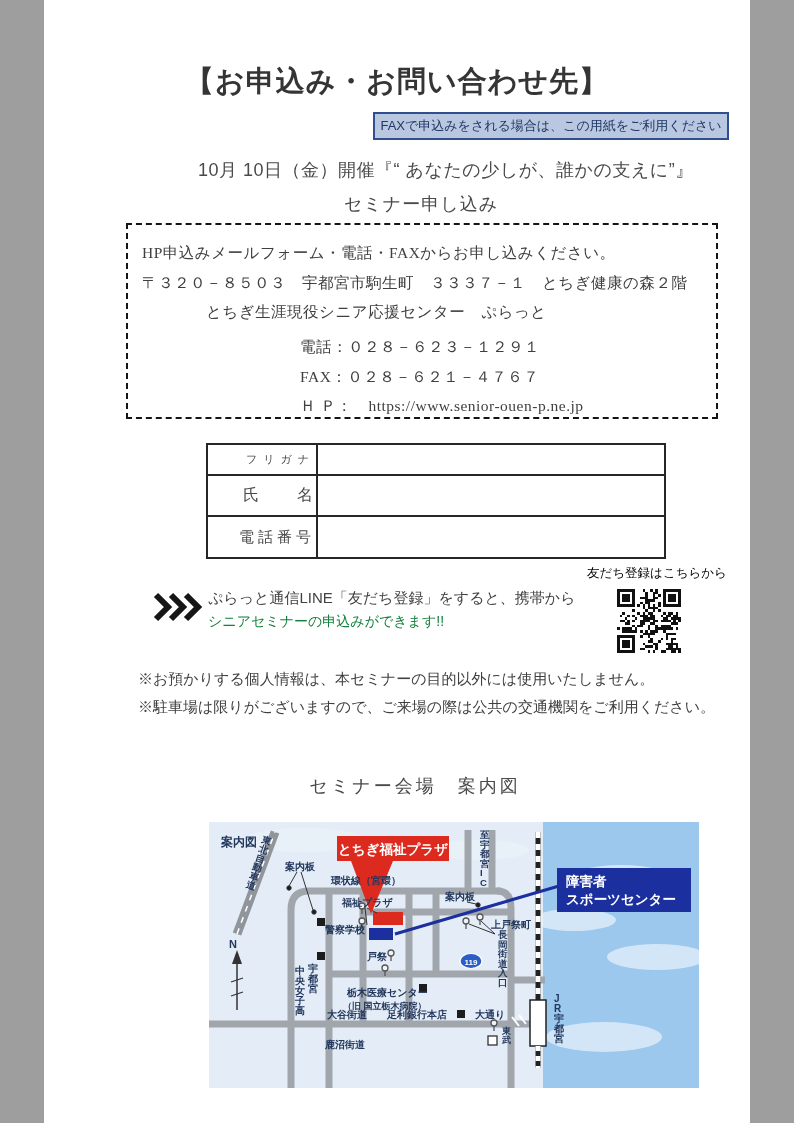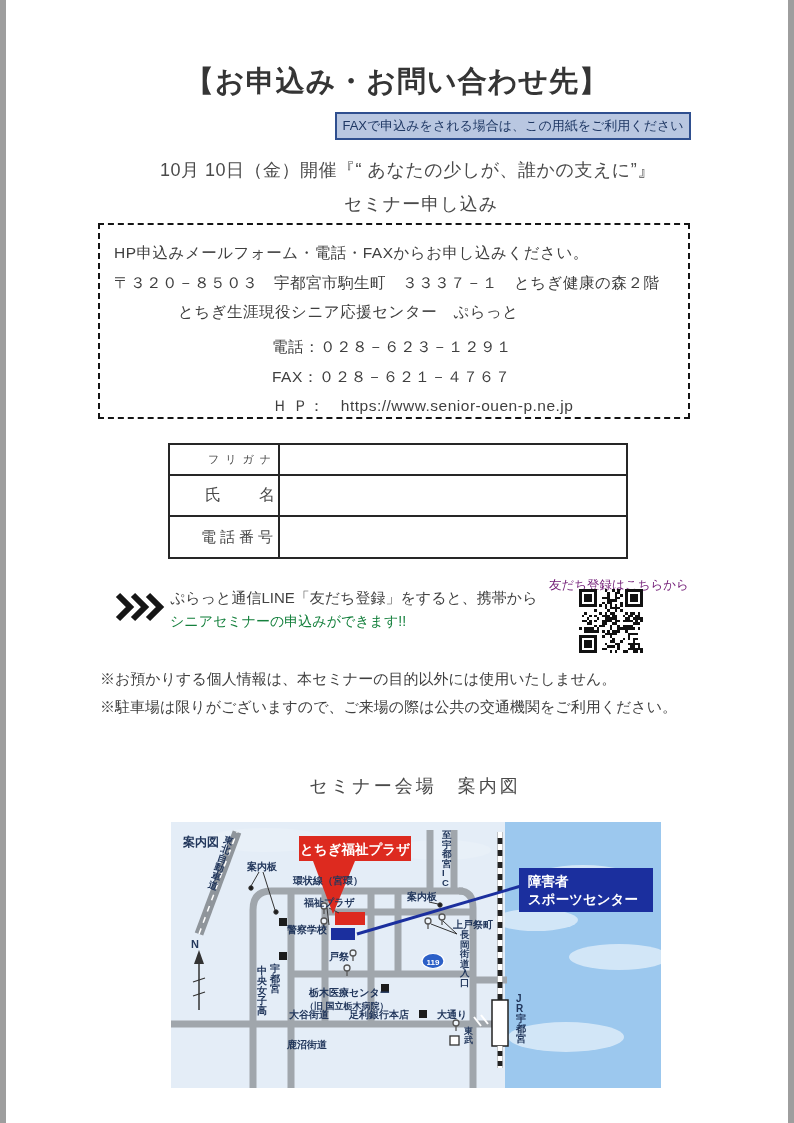--- a/index.html
+++ b/index.html
@@ -1,42 +1,42 @@
 <!DOCTYPE html>
 <html><head>
 <meta charset="utf-8">
 <style>
   html,body{margin:0;padding:0;background:#9e9e9e;}
-  .page{position:relative;width:782px;height:1123px;margin:0 auto;background:#ffffff;
+  .page{position:relative;width:706px;height:1123px;margin:0 auto;background:#ffffff;
         font-family:"Liberation Sans",sans-serif;color:#3d3d3d;overflow:hidden;}
   .abs{position:absolute;}
   .page-title{left:0;right:0;top:62px;text-align:center;font-size:29px;font-weight:700;
               letter-spacing:1px;color:#353535;}
   .fax-box{left:329px;top:112px;width:356px;height:28px;box-sizing:border-box;
            background:#b9c7e1;border:2px solid #2f4f8f;display:flex;align-items:center;
            justify-content:center;font-size:13px;color:#1f3864;}
   .event-line{left:154px;top:158px;font-size:18px;color:#4a4a4a;letter-spacing:.5px;}
   .form-title{left:0;right:0;top:192px;text-align:center;font-size:18px;color:#4a4a4a;letter-spacing:1px;padding-left:48px;}
-  .contact-box{left:92px;top:223px;width:592px;height:196px;box-sizing:border-box;
-               border:2.5px dashed #141414;}
+  .contact-box{left:82px;top:223px;width:592px;height:196px;box-sizing:border-box;
+               border:2.5px dashed #141414;font-family:Liberation Serif, serif;}
   .contact-box .cline{position:absolute;font-size:15.5px;color:#3f3f3f;letter-spacing:.5px;white-space:nowrap;}
   .cl1{left:14px;top:18px;} .cl2{left:14px;top:48px;} .cl3{left:78px;top:77px;}
   .cl4{left:172px;top:112px;} .cl5{left:172px;top:142px;} .cl6{left:172px;top:171px;}
   .form-table{left:162px;top:443px;border-collapse:collapse;table-layout:fixed;}
   .form-table td{border:2px solid #262626;background:#fff;}
   .form-table .lbl{width:106px;text-align:right;vertical-align:middle;color:#4a4a4a;}
   .form-table .val{width:344px;}
   .row-furigana{height:31px;} .row-name{height:41px;} .row-tel{height:42px;}
   .lbl-furigana{font-size:11px;letter-spacing:6px;color:#5a5a5a;}
   .lbl-name{font-size:16px;letter-spacing:2px;}
   .lbl-tel{font-size:15px;letter-spacing:4px;}
   .chevrons{left:107px;top:592px;}
   .promo-l1{left:164px;top:589px;font-size:15px;color:#424242;}
   .promo-l2{left:164px;top:613px;font-size:14px;color:#15803d;}
-  .qr-caption{left:543px;top:565px;font-size:12.5px;color:#701a75;margin-top:12px;}
+  .qr-caption{left:543px;top:565px;font-size:12.5px;color:#000000;}
   .qr-box{left:573px;top:589px;width:64px;height:64px;}
   .note1{left:94px;top:670px;font-size:15px;color:#3f3f3f;}
   .note2{left:94px;top:698px;font-size:15px;color:#3f3f3f;}
   .map-heading{left:0;right:0;top:774px;text-align:center;font-size:18px;color:#4a4a4a;letter-spacing:3px;padding-left:36px;}
   .map-wrap{left:165px;top:822px;width:490px;height:266px;}
   .mt{font-family:"Liberation Sans",sans-serif;font-weight:700;fill:#22375c;}
 </style>
 </head>
 <body>
 

